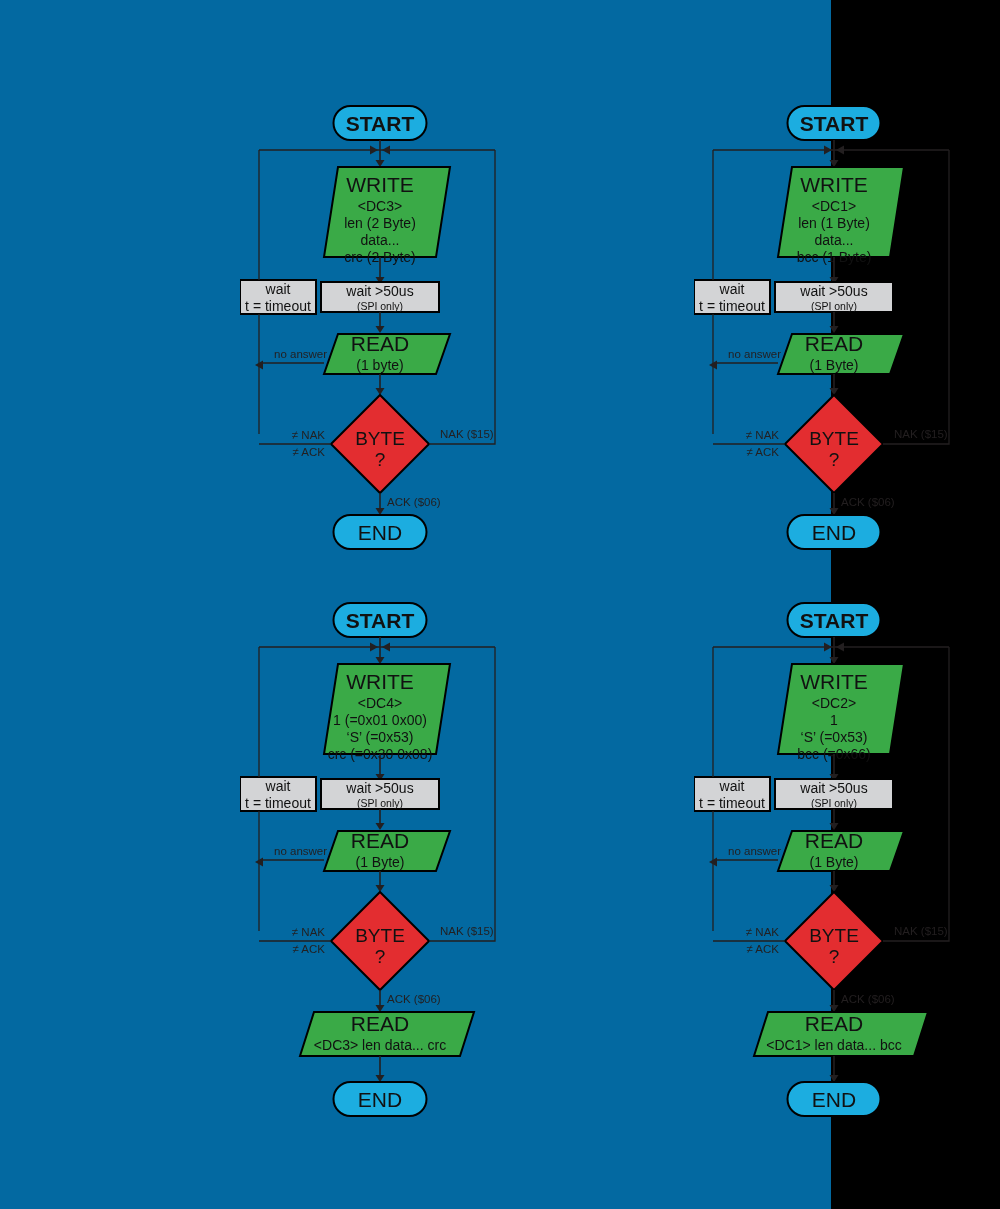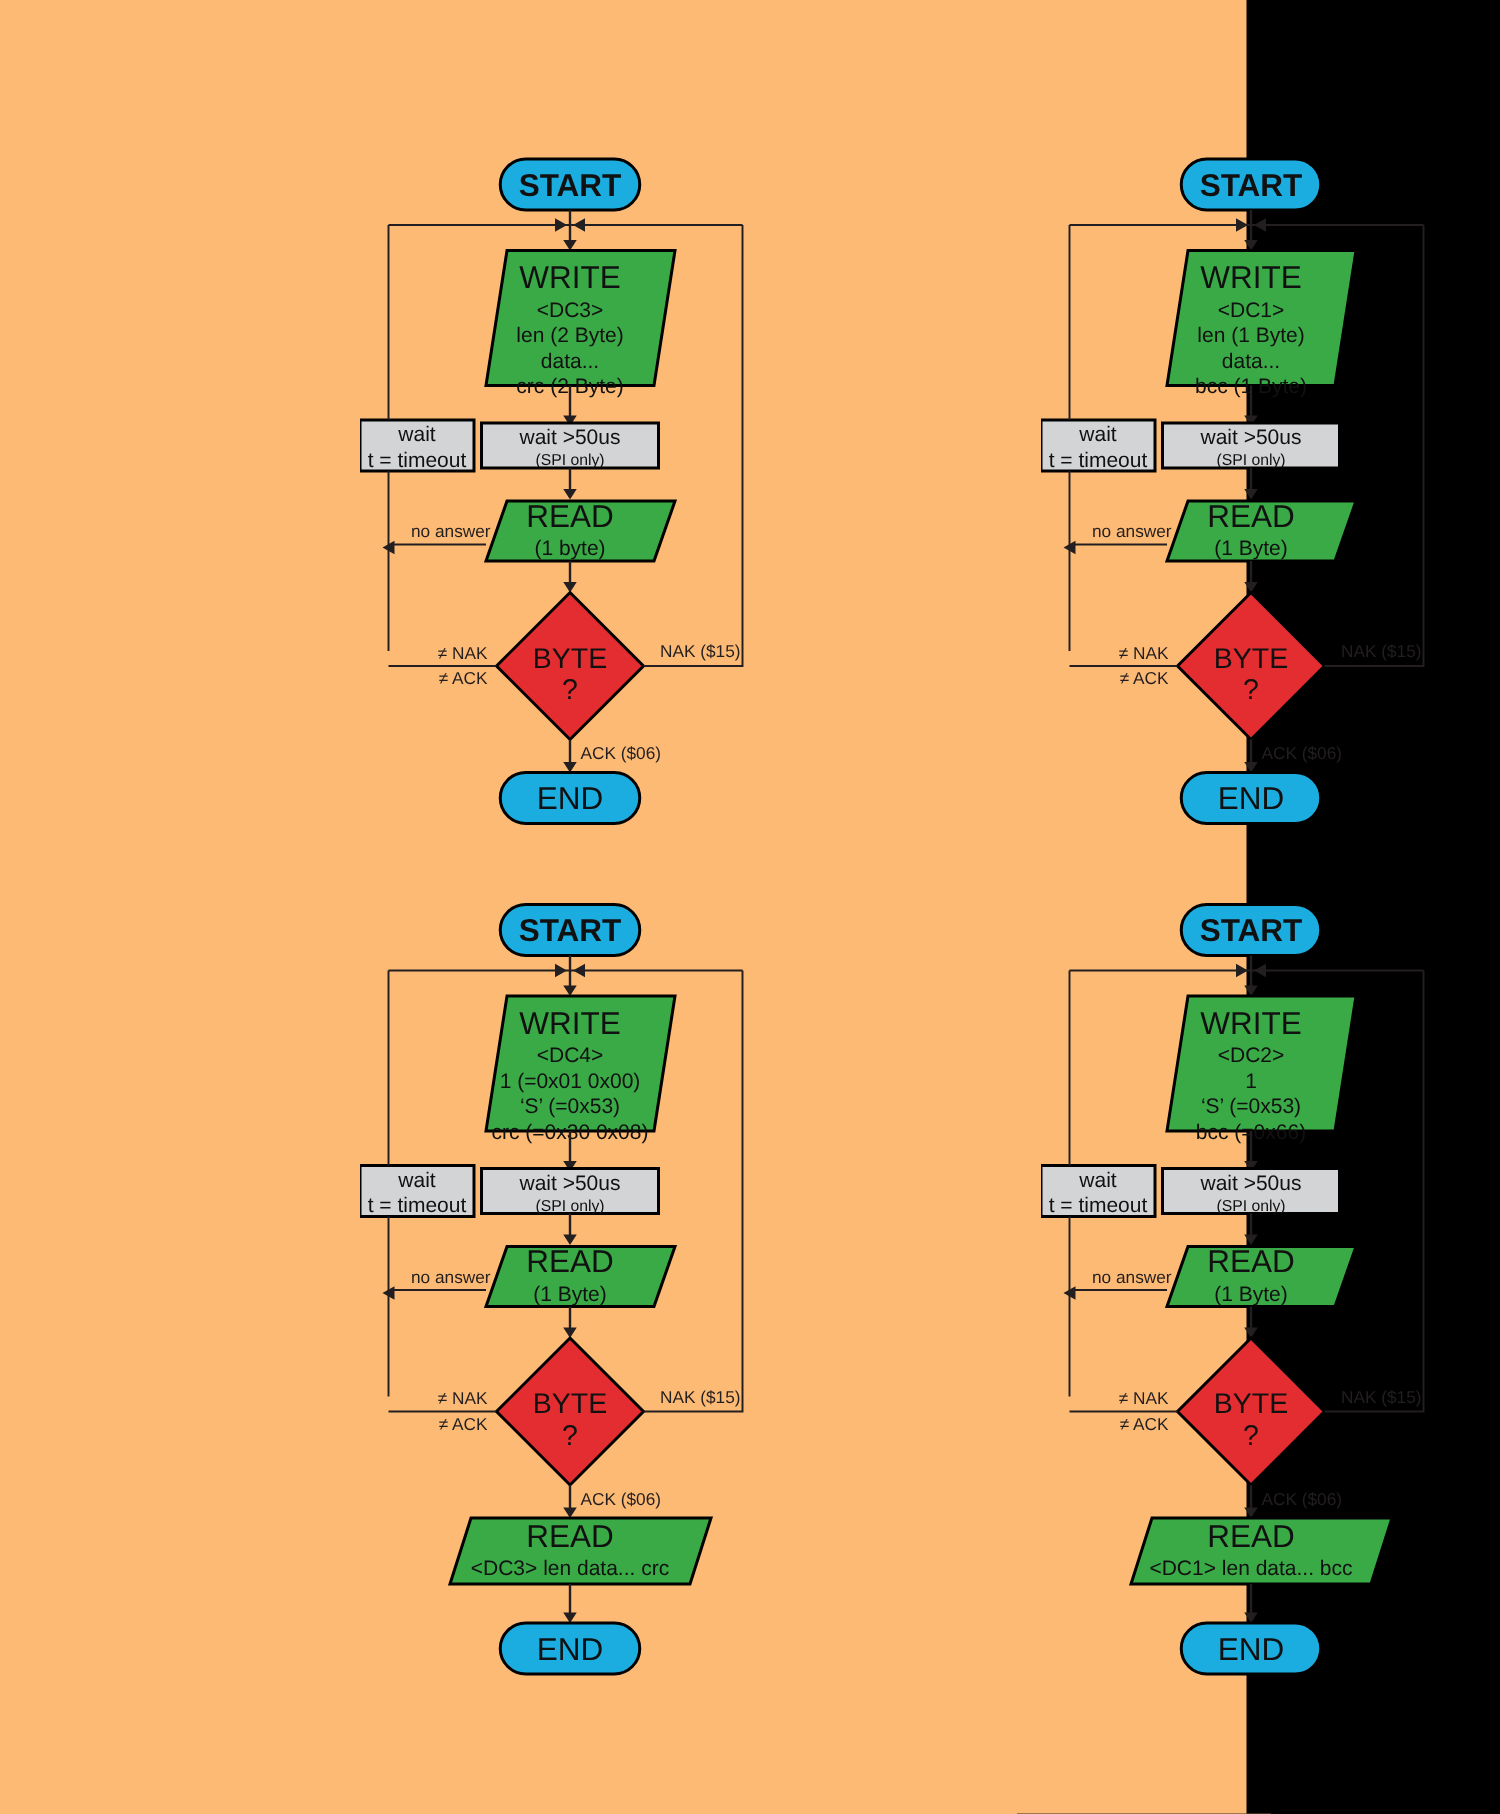--- a/index.html
+++ b/index.html
@@ -2,21 +2,21 @@
 <html><head>
 <meta charset="utf-8">
 <title>Protocol Flowcharts</title>
 <style>
   html,body{margin:0;padding:0;background:#000;}
   body{
     width:1000px;height:1209px;
     font-family:"Liberation Sans", sans-serif;
     overflow:hidden;
   }
-  #canvas{position:relative;width:831px;height:1209px;background:#fdba74;}
+  #canvas{position:relative;width:831px;height:1209px;background:#0369a1;}
   svg{display:block;}
   .shp-text{font-family:"Liberation Sans", sans-serif;fill:#111111;text-anchor:middle;}
   .t-sub{font-size:14px;}
   .t-tiny{font-size:10.5px;}
   .t-term{font-size:21px;font-weight:bold;}
   .t-end{font-size:21px;}
   .t-diamond{font-size:19px;}
   .edge-label{font-family:"Liberation Sans", sans-serif;font-size:11.5px;fill:#231f20;}
   .ln{stroke:#231f20;stroke-width:1.6;fill:none;}
   .ln-thin{stroke:#231f20;stroke-width:1.3;fill:none;}

